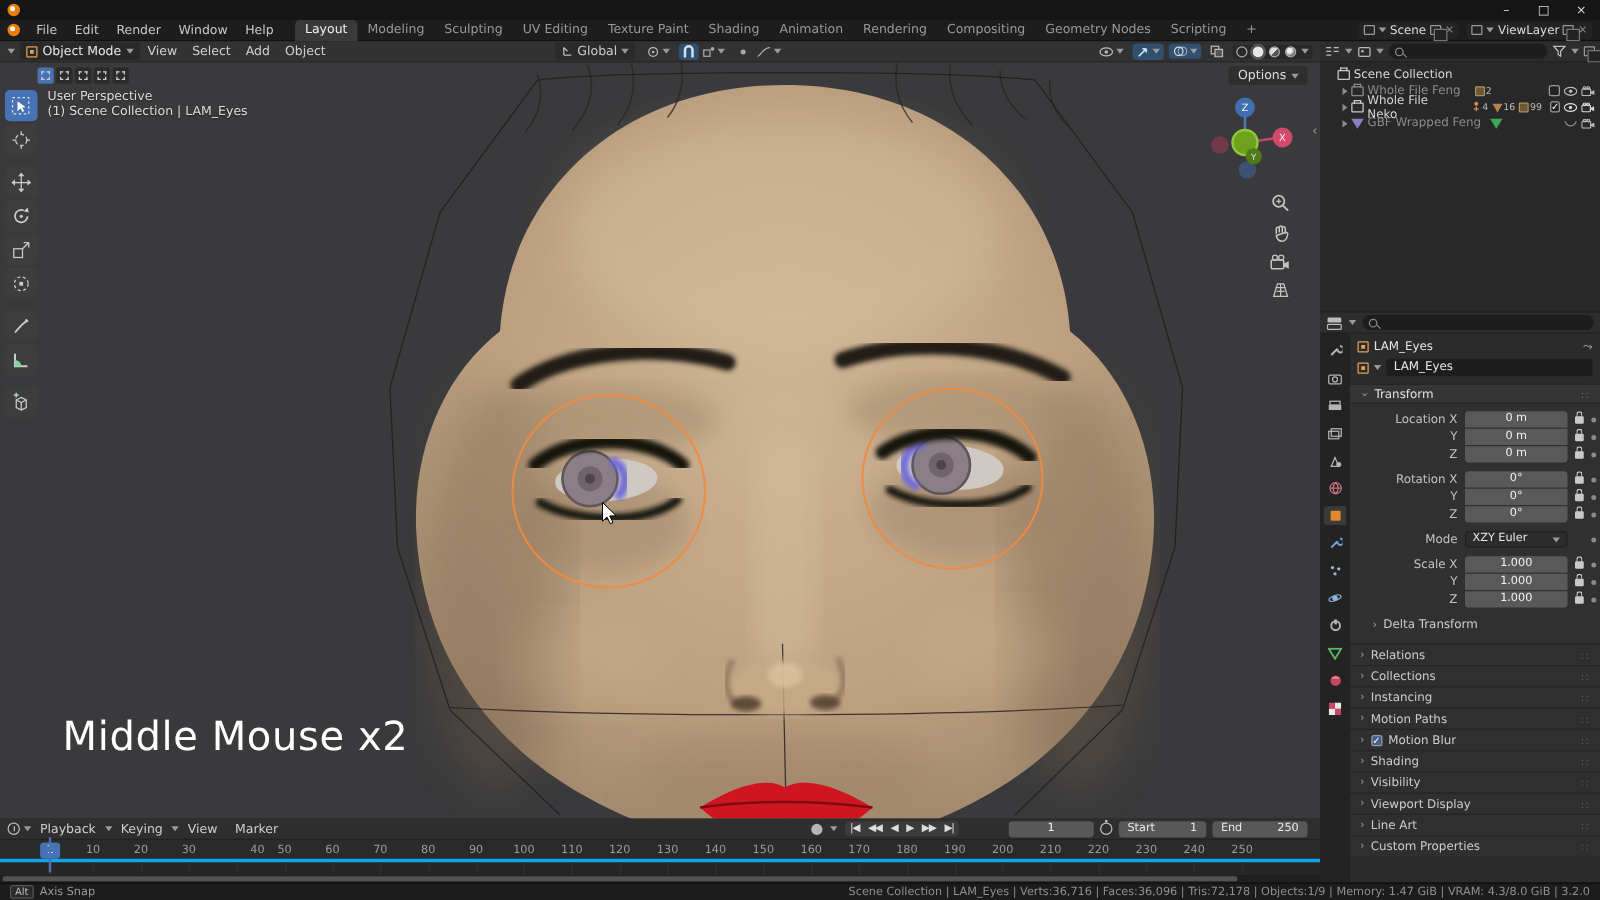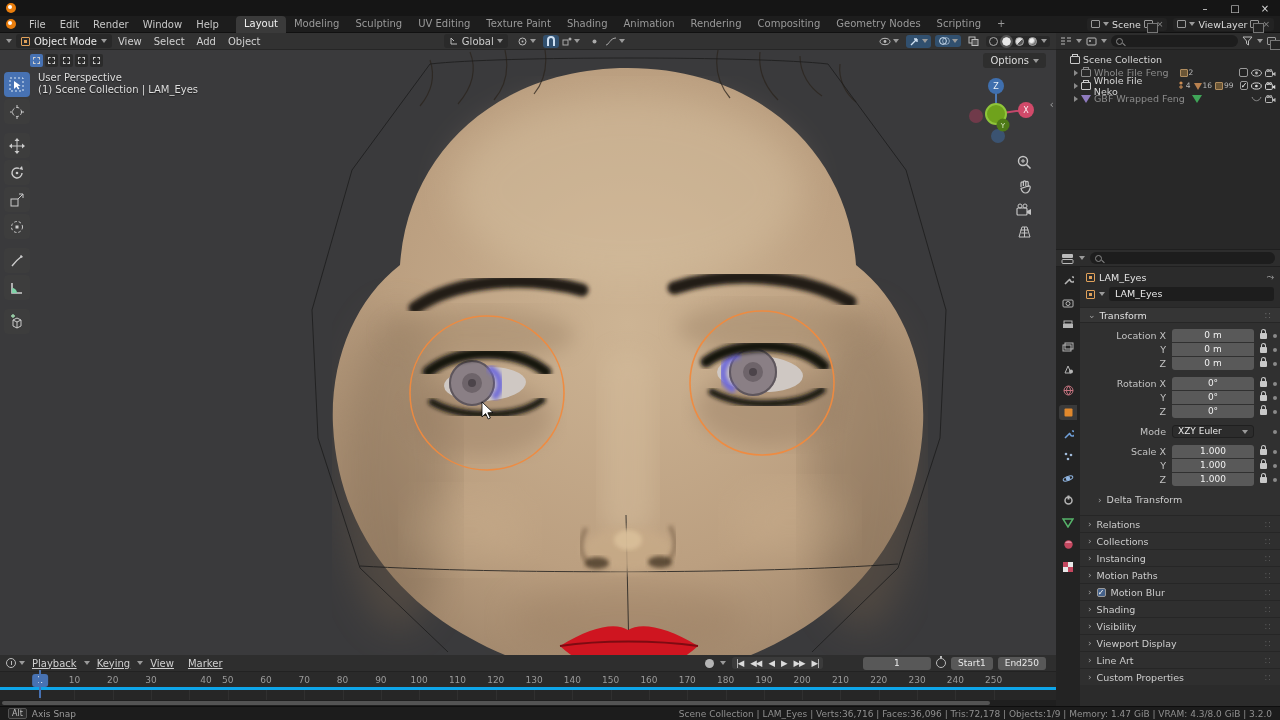--- a/index.html
+++ b/index.html
@@ -123,32 +123,32 @@
   .grpgap { height:6px; }
   .sect { display:flex; align-items:center; gap:5px; height:17px; padding:0 8px; background:#2f2f2f;
           border-top:1px solid #262626; color:#cdcdcd; }
   .sect .grip { margin-left:auto; color:#5f5f5f; font-size:8px; letter-spacing:1px; }
   .sect.indent { padding-left:18px; background:#303030; border-top:none; }
   .chev { color:#9d9d9d; font-size:9px; }
 
   
   .timeline { position:absolute; left:0; top:655px; width:1056px; height:51px; background:#2b2b2b; }
   .tl-header { height:17px; display:flex; align-items:center; font-size:10px; background:#2e2e2e; border-bottom:1px solid #222; }
-  .tl-menu { color:#cfcfcf; margin:0 7px;text-decoration:underline; }
+  .tl-menu { color:#cfcfcf; margin:0 7px; }
   .clock-ic { width:10px; height:10px; border:1px solid #bbb; border-radius:50%; position:relative; margin-left:6px; }
   .clock-ic::after { content:""; position:absolute; left:4px; top:2px; width:1px; height:4px; background:#bbb; }
   .tl-center { margin-left:auto; display:flex; align-items:center; gap:6px; }
   .rec { width:9px; height:9px; border-radius:50%; background:#b5b5b5; }
   .playgroup { display:flex; align-items:center; background:#3b3b3b; border-radius:3px; padding:1px 4px; gap:7px; }
   .pbtn { color:#dcdcdc; font-size:8.5px; letter-spacing:-1px; }
   .tl-right { display:flex; align-items:center; gap:5px; margin:0 10px 0 40px; }
   .frame-field { width:68px; height:13px; background:#585858; border-radius:3px; color:#f0f0f0; text-align:center; font-size:9px; line-height:13px; }
   .stopwatch { width:10px; height:10px; border:1px solid #bbb; border-radius:50%; position:relative; }
   .stopwatch::before { content:""; position:absolute; left:3px; top:-3px; width:2px; height:2px; background:#bbb; }
-  .range-field { height:13px; background:#585858; border-radius:3px; color:#e8e8e8; font-size:9px; line-height:13px; padding:0 7px; display:flex; gap:0; }
+  .range-field { height:13px; background:#585858; border-radius:3px; color:#e8e8e8; font-size:9px; line-height:13px; padding:0 7px; display:flex; gap:28px; }
   .ruler { position:relative; height:18px; background:#2a2a2a; border-bottom:3px solid #0ea5e9; }
   .tick-label { position:absolute; top:3px; transform:translateX(-50%); font-size:9px; color:#9a9a9a; }
   .frame-badge { position:absolute; top:2px; transform:translateX(-50%); background:#4772b3; color:#fff;
                  font-size:9px; line-height:13px; padding:0 5px; border-radius:3px; }
   .tracks { position:relative; height:10px; background:#262626; }
   .gridline { position:absolute; top:0; width:1px; height:10px; background:#303030; }
   .playhead { position:absolute; top:15px; width:2px; height:13px; background:#4772b3; }
   .tl-scroll { position:relative; height:6px; background:#1f1f1f; }
   .tl-scroll .handle { position:absolute; left:2px; top:1px; width:988px; height:4px; background:#535353; border-radius:2px; }
 
@@ -399,20 +399,21 @@
       <g transform="translate(482,352)">
         <path d="M0,0 L0,15 L3.6,11.6 L6.2,17 L8.4,16 L5.8,10.8 L11,10.6 Z" fill="#fff" stroke="#000" stroke-width="0.8"></path>
       </g>
     </svg>
 
     
     <div class="vp-info">
       <div>User Perspective</div>
       <div>(1) Scene Collection | LAM_Eyes</div>
     </div>
+    <div class="annotation">Middle Mouse x2</div>
 
     
     <div class="toolopts">
       <span class="selmode on">
           <i></i>
         </span>
       <span class="selmode">
           <i></i>
         </span>
       <span class="selmode">

